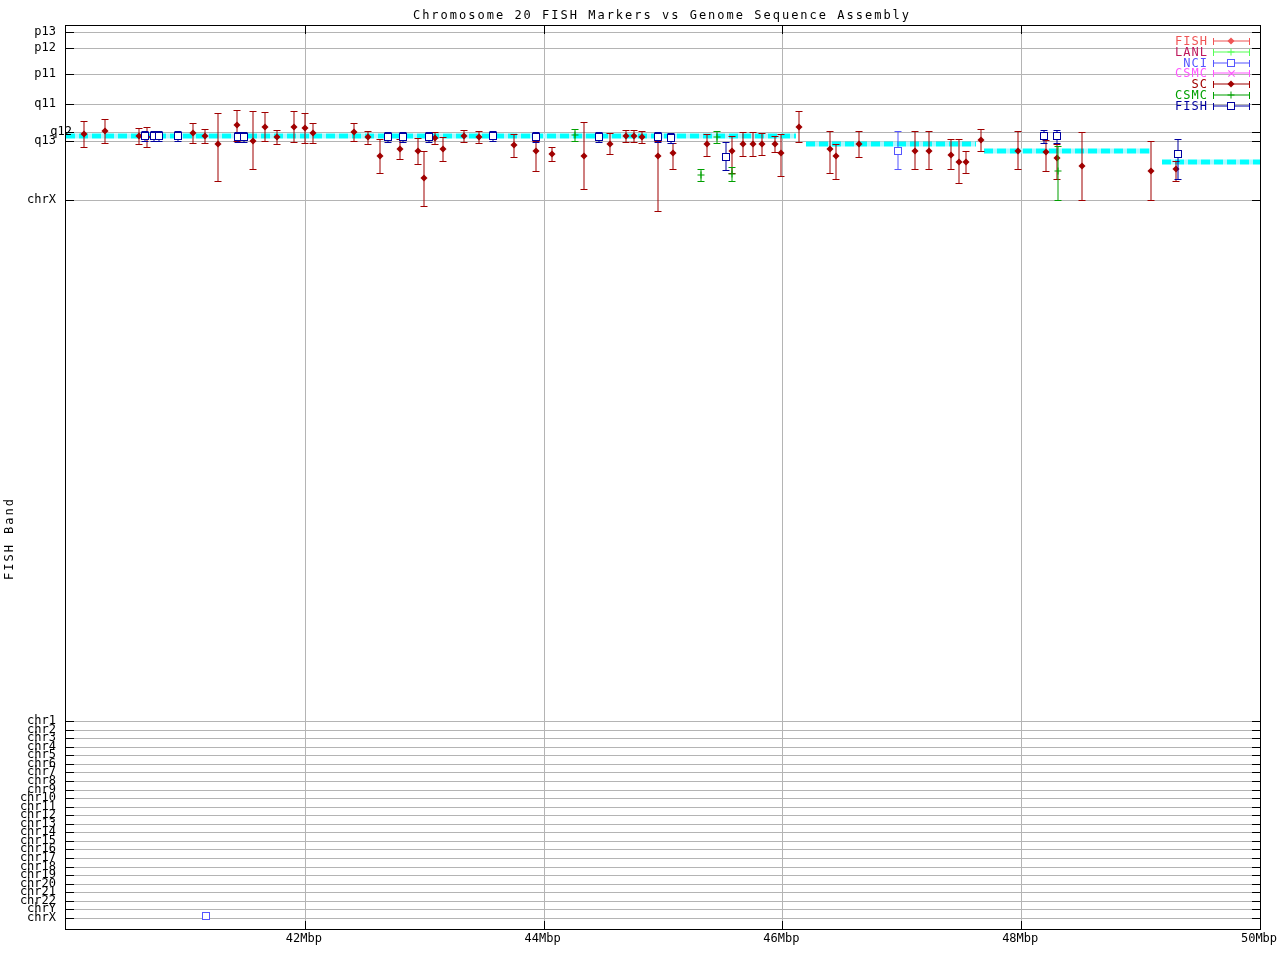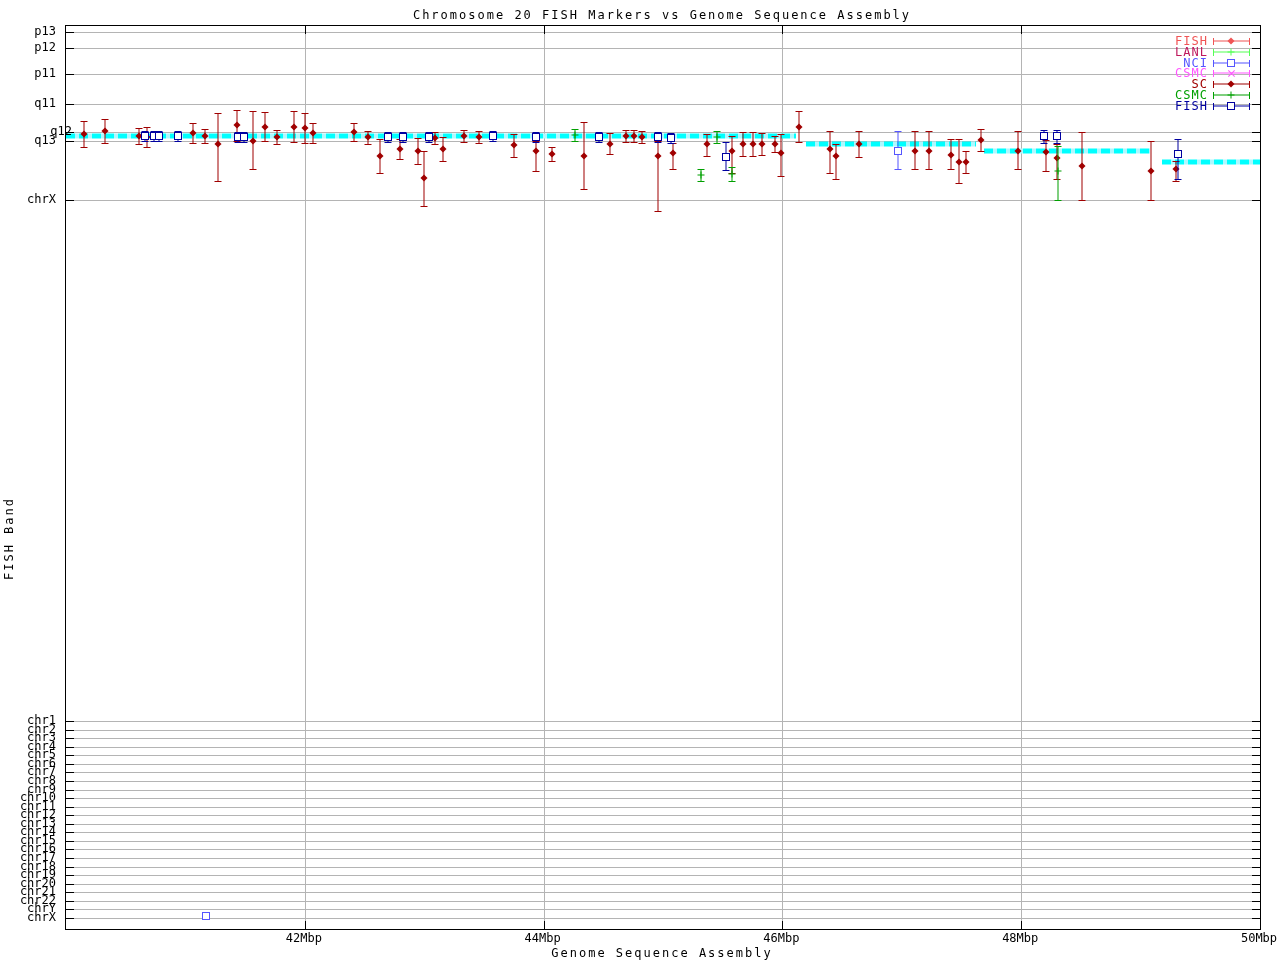--- a/index.html
+++ b/index.html
@@ -50,21 +50,20 @@
     transform:translateY(-50%);text-align:right;width:120px;
   }
   .legend-line{position:absolute;height:1px;transform:translateY(-50%);}
 </style>
 </head>
 <body>
 
 <div id="canvas">
   <div class="title">Chromosome 20 FISH Markers vs Genome Sequence Assembly</div>
   <div class="ylabel">FISH Band</div>
-  <div class="xlabel">Genome Sequence Assembly</div>
   <div id="plot">
       <div class="hgrid" style="top: 6px;"></div>
       <div class="tick" style="left: 0px; top: 6px; width: 8px; height: 1px;"></div>
       <div class="tick" style="right: 0px; top: 6px; width: 8px; height: 1px;"></div>
       <div class="hgrid" style="top: 22px;"></div>
       <div class="tick" style="left: 0px; top: 22px; width: 8px; height: 1px;"></div>
       <div class="tick" style="right: 0px; top: 22px; width: 8px; height: 1px;"></div>
       <div class="hgrid" style="top: 48px;"></div>
       <div class="tick" style="left: 0px; top: 48px; width: 8px; height: 1px;"></div>
       <div class="tick" style="right: 0px; top: 48px; width: 8px; height: 1px;"></div>

